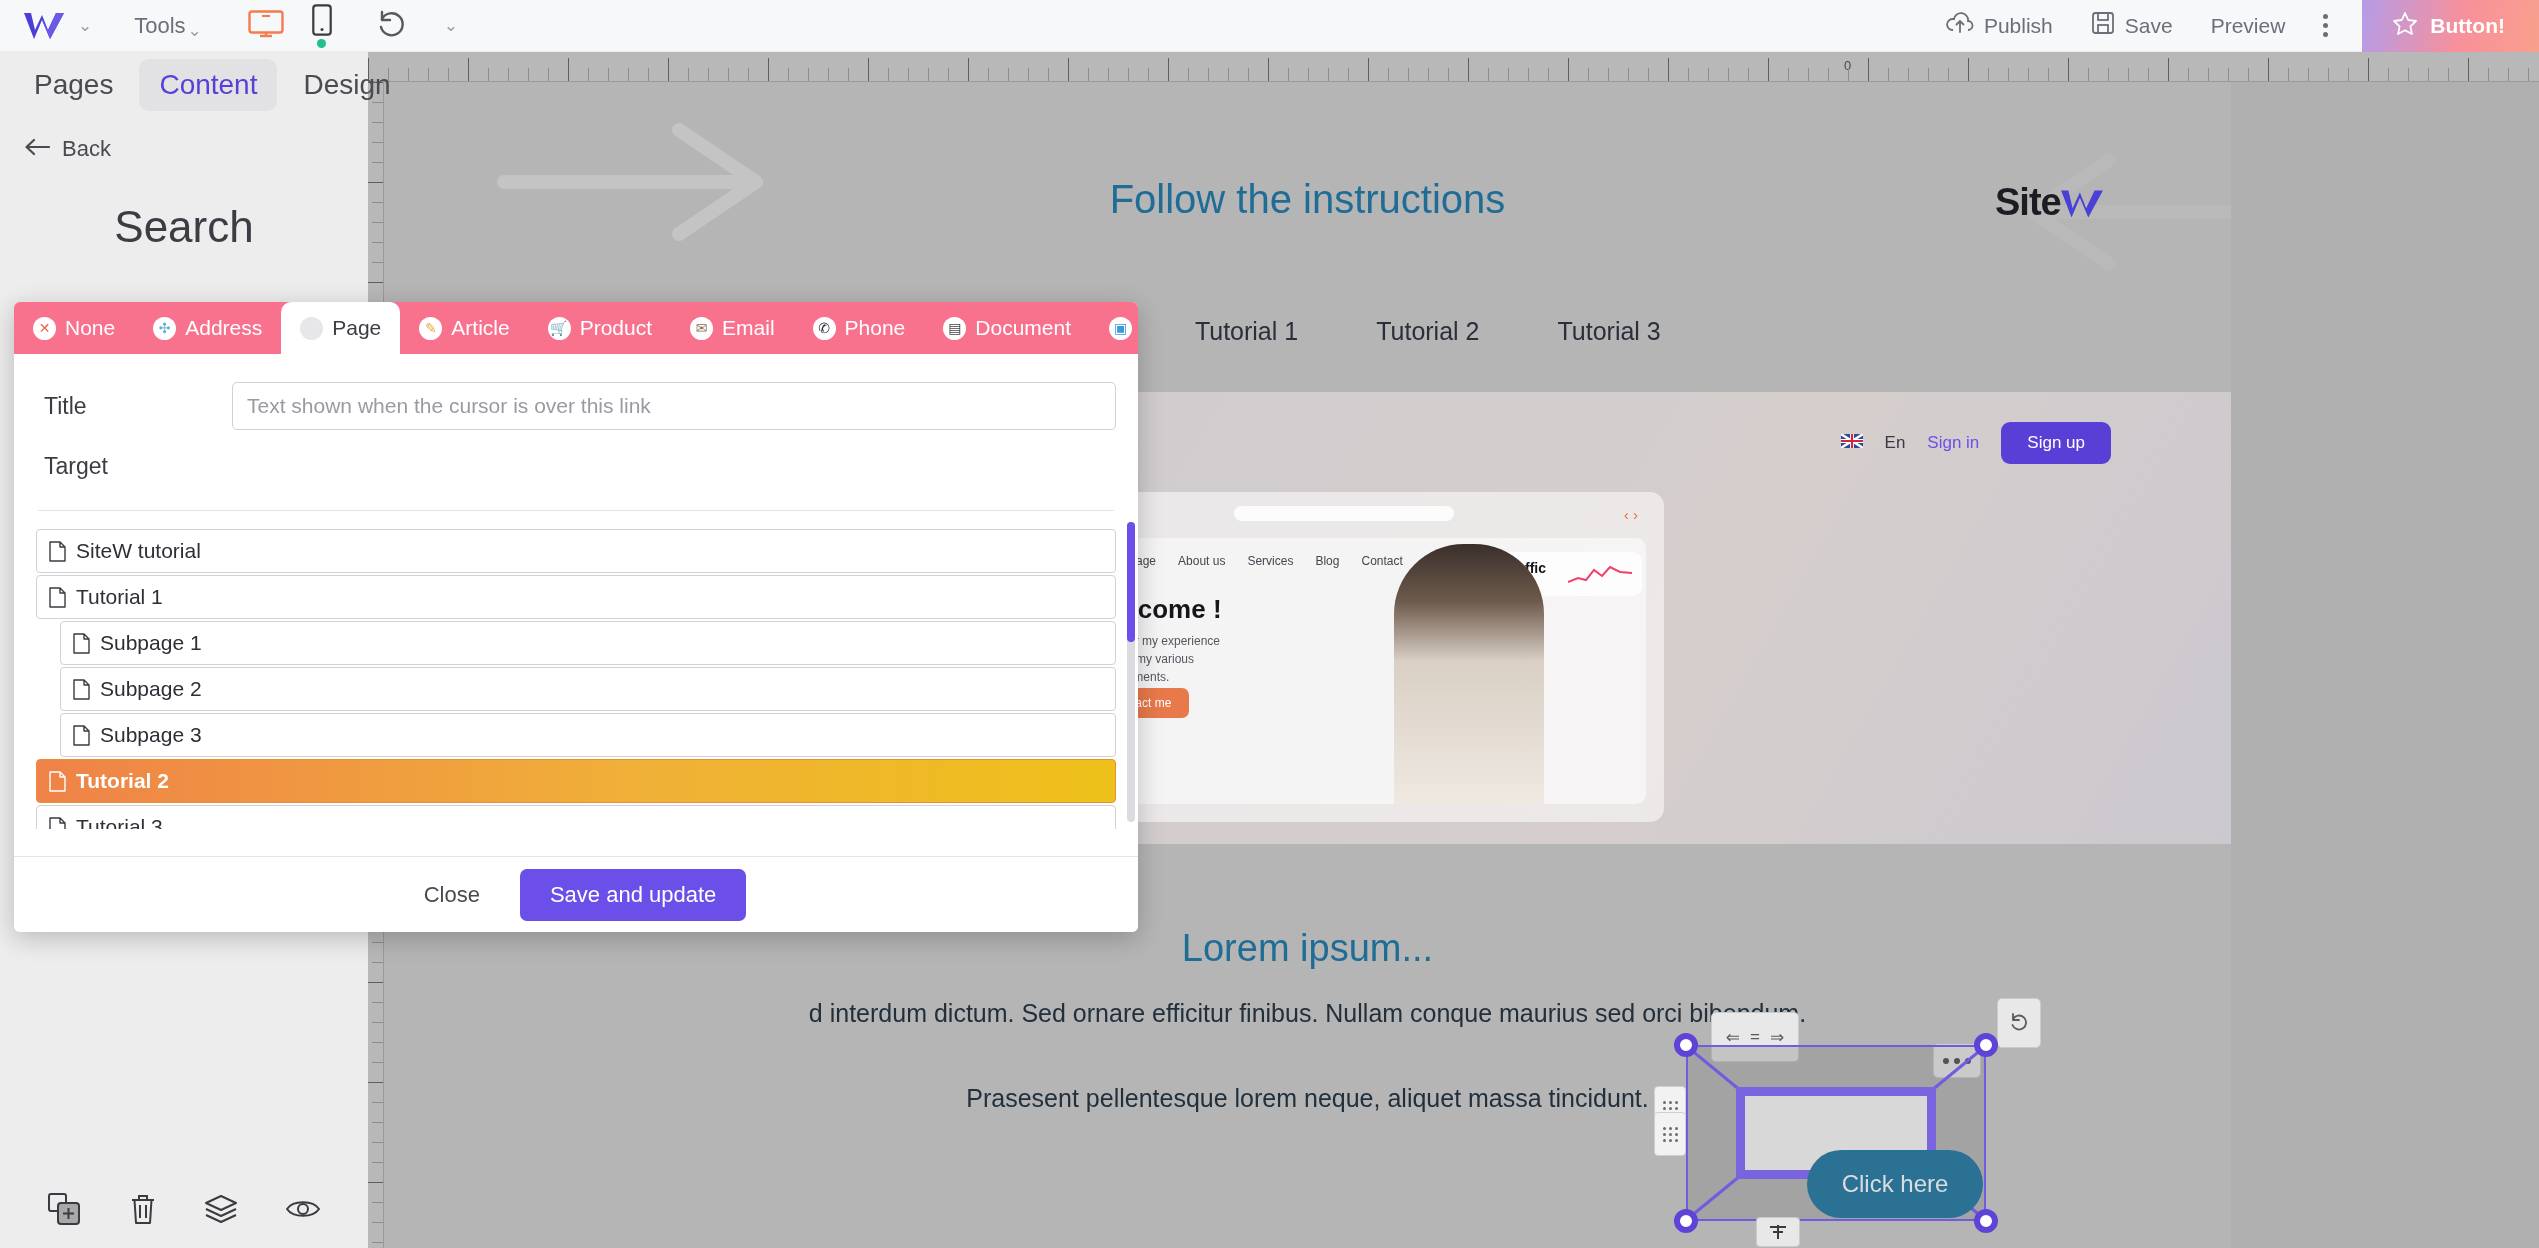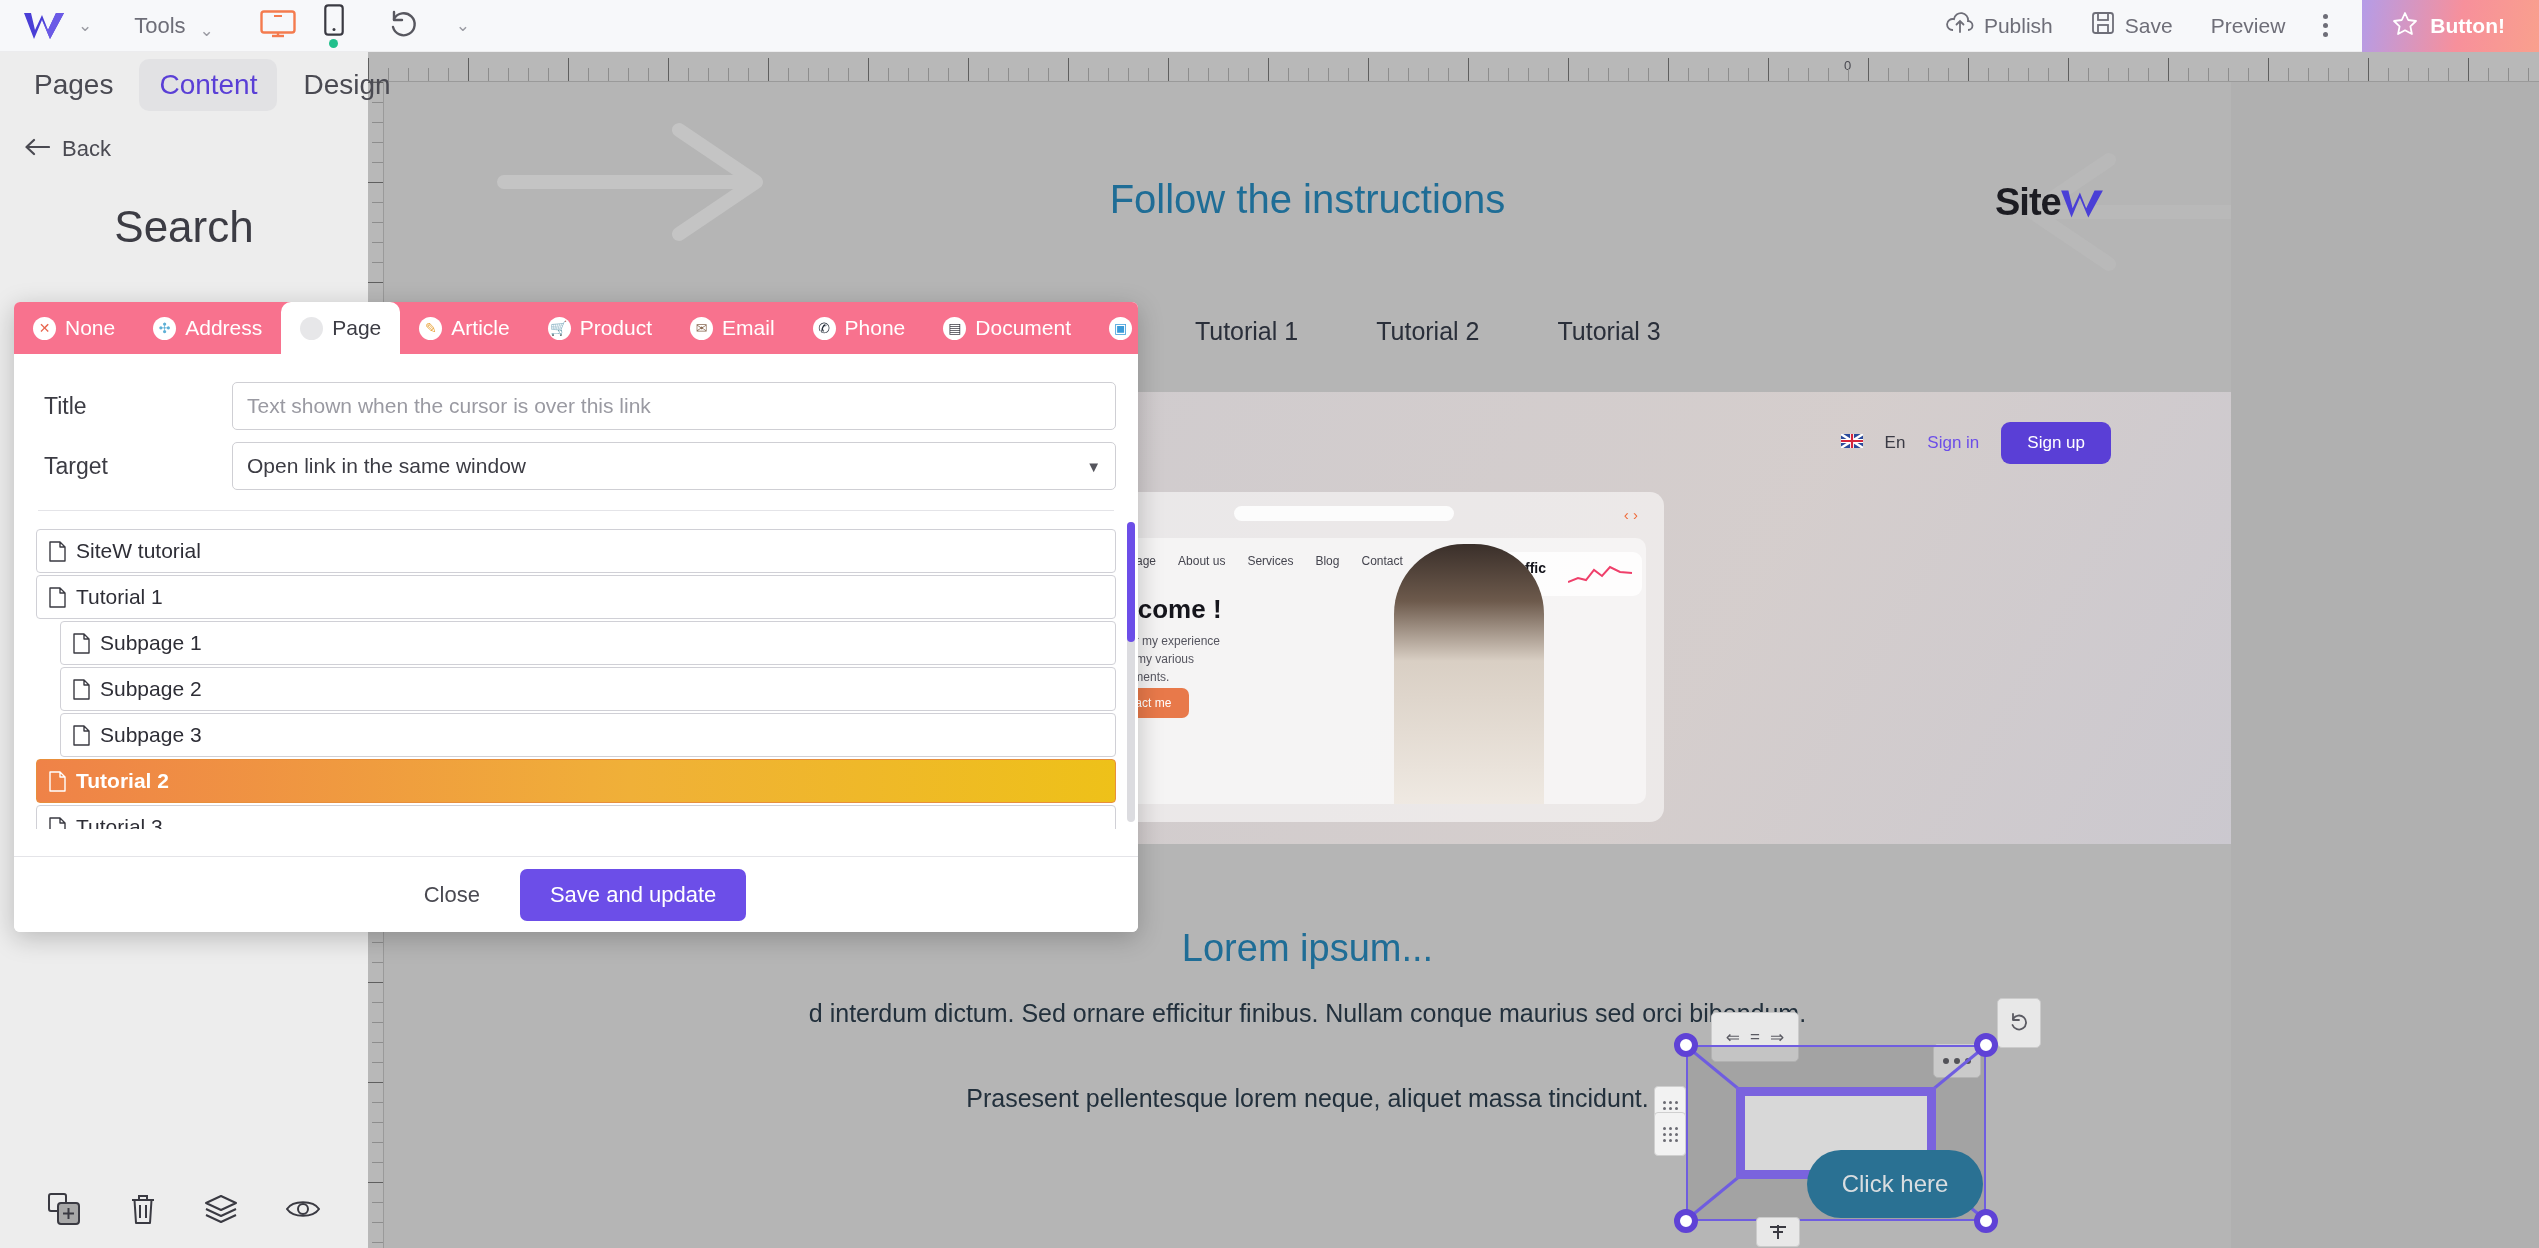--- a/index.html
+++ b/index.html
@@ -13,21 +13,21 @@
 
   
   .topbar {
     position: absolute; top: 0; left: 0; width: 2539px; height: 52px;
     background: #f7f8fa; display: flex; align-items: center;
     border-bottom: 1px solid #ececee; z-index: 40;
   }
   .logo-w { margin-left: 22px; display:flex; align-items:center; }
   .logo-w svg { display:block; }
   .chev { color:#9b9ba3; font-size:17px; margin-left:12px; line-height:1; }
-  .tools-btn { margin-left: 42px; display:flex; align-items:flex-end; gap:12px;
+  .tools-btn { margin-left: 42px; display:flex; align-items:flex-end; 
     color:#6e6e78; font-size:22px; }
   .dev-icons { margin-left: 46px; display:flex; align-items:center; gap:28px; }
   .dev-mobile-wrap { position:relative; display:flex; flex-direction:column; align-items:center; }
   .mob-dot { width:9px; height:9px; border-radius:50%; background:#22c08c; margin-top:3px;}
   .undo-redo { margin-left: 44px; display:flex; align-items:center; gap:26px; color:#57575f;}
   .topbar-right { margin-left:auto; display:flex; align-items:center; height:100%; }
   .tb-item { display:flex; align-items:center; gap:10px; color:#6e6e78; font-size:21px;
      margin-right: 38px; }
   .kebab { display:flex; flex-direction:column; gap:4px; margin-right:34px; }
   .kebab i { width:5px; height:5px; border-radius:50%; background:#6e6e78; display:block; }
@@ -701,24 +701,20 @@
         </div>
       </div>
 
     <div class="modal-body">
       <div class="frow">
         <div class="flabel">Title</div>
         <div class="finput" placeholder="Text shown when the cursor is over this link">Text shown when the cursor is over this link</div>
       </div>
       <div class="frow">
         <div class="flabel">Target</div>
-        <div class="fselect">
-          <span>Open link in the same window</span>
-          <span style="font-size:15px;color:#55555d">▼</span>
-        </div>
       </div>
       <div class="fsep"></div>
       <div class="plist" id="plist">
           <div class="pitem">
             <svg viewBox="0 0 17 21" class="pgicon">
               <path d="M1 1 L11 1 L16 6 L16 20 L1 20 Z M11 1 L11 6 L16 6" fill="none" stroke="#3a3a42" stroke-width="1.4" stroke-linejoin="round"></path>
             </svg>
             <span>SiteW tutorial</span>
           </div>
           <div class="pitem">

